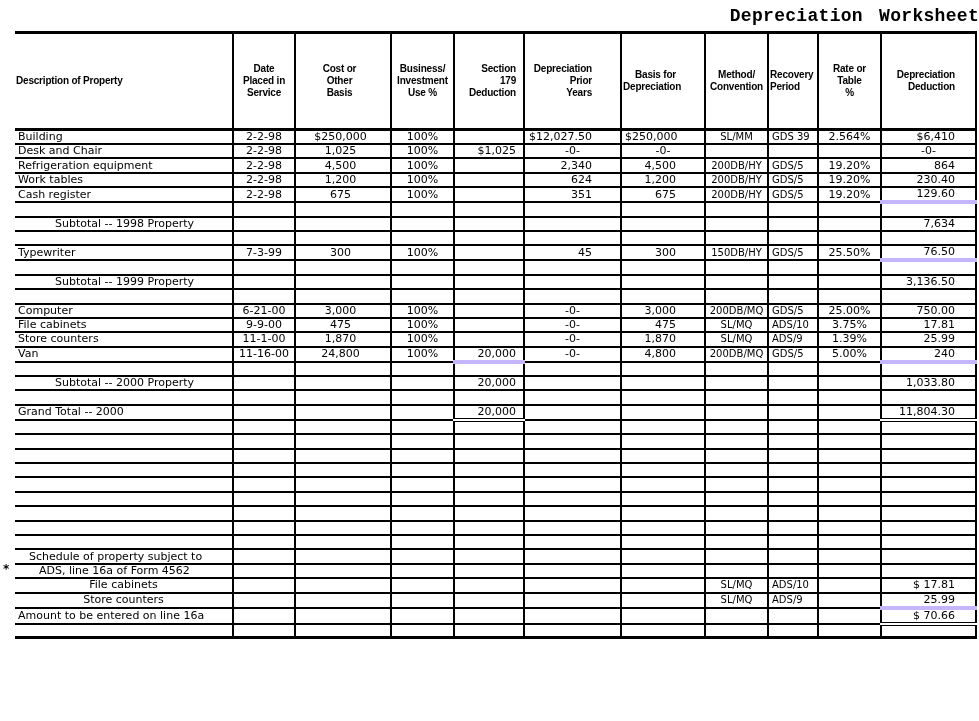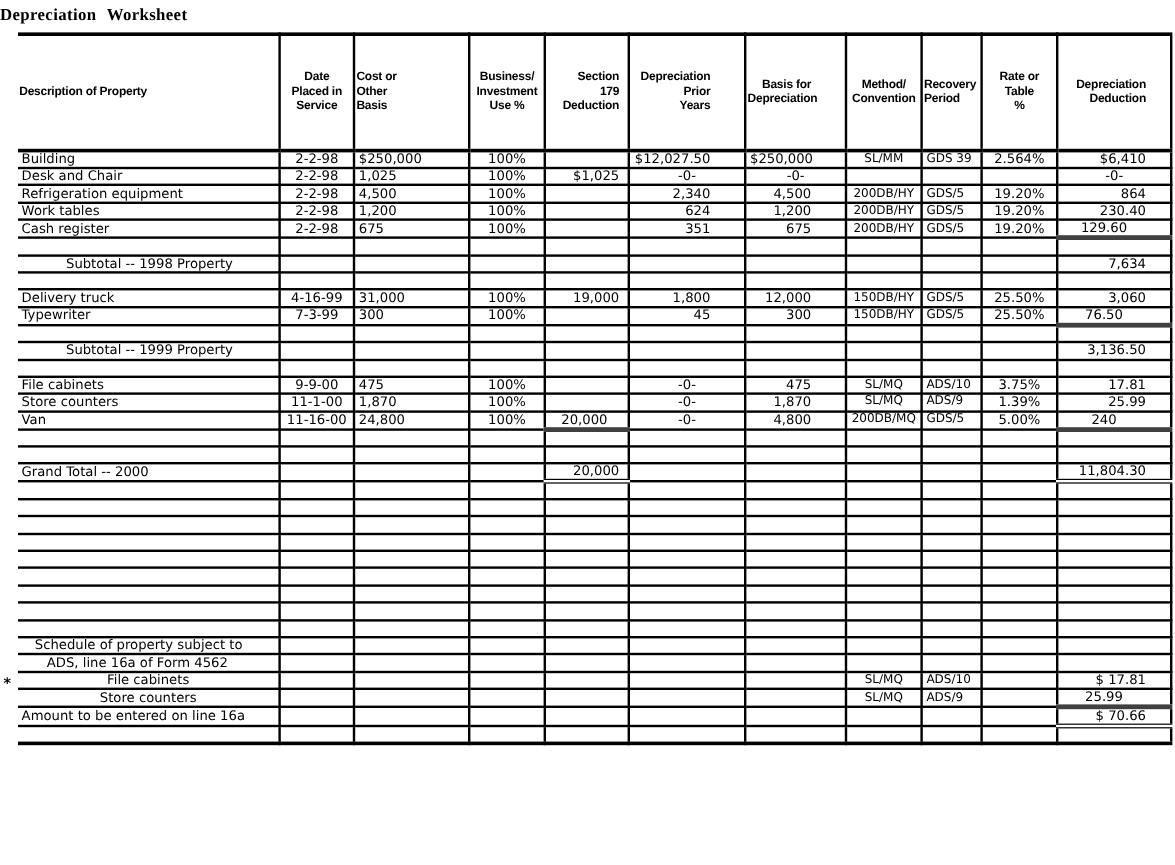--- a/index.html
+++ b/index.html
@@ -1,23 +1,23 @@
 <!DOCTYPE html>
 <html><head>
 <meta charset="utf-8">
 <style>
   html,body{margin:0;padding:0;background:#fff;}
   body{
     width:979px;height:721px;position:relative;overflow:hidden;
     font-family:"DejaVu Sans",sans-serif;color:#000;
   }
   .title{
-    text-align:left;
-    font-family:Liberation Serif, serif;
-    font-weight:bold;font-size:14px;letter-spacing:.3px;word-spacing:5px;
+    text-align:right;
+    font-family:Liberation Mono, monospace;
+    font-weight:bold;font-size:18px;letter-spacing:.3px;word-spacing:5px;
     margin:6px 0 5px 0;
   }
   table.sheet{
     border-collapse:collapse;table-layout:fixed;
     margin-left:15px;width:960px;
     border-top:3px solid #000;border-bottom:3px solid #000;
     border-right:2px solid #000;border-left:none;
   }
   th,td{box-sizing:border-box;border:2px solid #000;overflow:hidden;}
   th:first-child,td:first-child{border-left:none;}
@@ -27,37 +27,37 @@
     font-weight:bold;font-size:10px;line-height:12px;letter-spacing:-.2px;
     white-space:pre-line;padding:0 1px;border-bottom:3px solid #000;
   }
   td{
     height:14.4px;font-size:11px;line-height:12px;
     padding:0 3px;white-space:nowrap;vertical-align:middle;
   }
   
   .c0{width:218px;text-align:left;margin-left:44px;}
   .c1{width:62px;text-align:center;margin-left:44px;}
-  .c2{width:96px;text-align:left;padding-right:8px;}
+  .c2{width:96px;text-align:center;padding-right:8px;}
   .c3{width:63px;text-align:center;}
   .c4{width:70px;text-align:right;padding-right:7px;}
   .c5{width:97px;text-align:right;padding-right:28px;}
   .c6{width:84px;text-align:right;padding-right:28px;}
   .c7{width:63px;text-align:center;font-size:10px;}
   .c8{width:50px;text-align:left;font-size:10px;}
   .c9{width:63px;text-align:center;}
   .c10{width:95px;text-align:right;padding-right:20px;}
   td.zero{text-align:center !important;padding-right:3px !important;}
   
   td.desc-subtotal{padding-left:40px;}
   td.desc-note{padding-left:14px;}
   td.desc-note-indent{padding-left:24px;}
   td.desc-note-center{text-align:center;}
   
-  td.rule-thick{border-bottom:4px solid #404040;text-align:center;}
+  td.rule-thick{border-bottom:4px solid #c4b5fd;}
   td.rule-double{border-bottom:4px double #000;}
   .footnote-star{
     position:absolute;left:3px;font-size:12px;font-weight:bold;
   }
 </style>
 </head>
 <body>
 
 <div class="title">Depreciation Worksheet</div>
 
@@ -193,33 +193,20 @@
         <td class="c3"></td>
         <td class="c4"></td>
         <td class="c5"></td>
         <td class="c6"></td>
         <td class="c7"></td>
         <td class="c8"></td>
         <td class="c9"></td>
         <td class="c10"></td>
       </tr>
       <tr>
-        <td class="c0">Delivery truck</td>
-        <td class="c1">4-16-99</td>
-        <td class="c2">31,000</td>
-        <td class="c3">100%</td>
-        <td class="c4">19,000</td>
-        <td class="c5">1,800</td>
-        <td class="c6">12,000</td>
-        <td class="c7">150DB/HY</td>
-        <td class="c8">GDS/5</td>
-        <td class="c9">25.50%</td>
-        <td class="c10">3,060</td>
-      </tr>
-      <tr>
         <td class="c0">Typewriter</td>
         <td class="c1">7-3-99</td>
         <td class="c2">300</td>
         <td class="c3">100%</td>
         <td class="c4"></td>
         <td class="c5">45</td>
         <td class="c6">300</td>
         <td class="c7">150DB/HY</td>
         <td class="c8">GDS/5</td>
         <td class="c9">25.50%</td>
@@ -256,20 +243,33 @@
         <td class="c1"></td>
         <td class="c2"></td>
         <td class="c3"></td>
         <td class="c4"></td>
         <td class="c5"></td>
         <td class="c6"></td>
         <td class="c7"></td>
         <td class="c8"></td>
         <td class="c9"></td>
         <td class="c10"></td>
+      </tr>
+      <tr>
+        <td class="c0">Computer</td>
+        <td class="c1">6-21-00</td>
+        <td class="c2">3,000</td>
+        <td class="c3">100%</td>
+        <td class="c4"></td>
+        <td class="c5 zero">-0-</td>
+        <td class="c6">3,000</td>
+        <td class="c7">200DB/MQ</td>
+        <td class="c8">GDS/5</td>
+        <td class="c9">25.00%</td>
+        <td class="c10">750.00</td>
       </tr>
       <tr>
         <td class="c0">File cabinets</td>
         <td class="c1">9-9-00</td>
         <td class="c2">475</td>
         <td class="c3">100%</td>
         <td class="c4"></td>
         <td class="c5 zero">-0-</td>
         <td class="c6">475</td>
         <td class="c7">SL/MQ</td>
@@ -310,20 +310,33 @@
         <td class="c3"></td>
         <td class="c4"></td>
         <td class="c5"></td>
         <td class="c6"></td>
         <td class="c7"></td>
         <td class="c8"></td>
         <td class="c9"></td>
         <td class="c10"></td>
       </tr>
       <tr>
+        <td class="c0 desc-subtotal">Subtotal -- 2000 Property</td>
+        <td class="c1"></td>
+        <td class="c2"></td>
+        <td class="c3"></td>
+        <td class="c4">20,000</td>
+        <td class="c5"></td>
+        <td class="c6"></td>
+        <td class="c7"></td>
+        <td class="c8"></td>
+        <td class="c9"></td>
+        <td class="c10">1,033.80</td>
+      </tr>
+      <tr>
         <td class="c0"></td>
         <td class="c1"></td>
         <td class="c2"></td>
         <td class="c3"></td>
         <td class="c4"></td>
         <td class="c5"></td>
         <td class="c6"></td>
         <td class="c7"></td>
         <td class="c8"></td>
         <td class="c9"></td>

